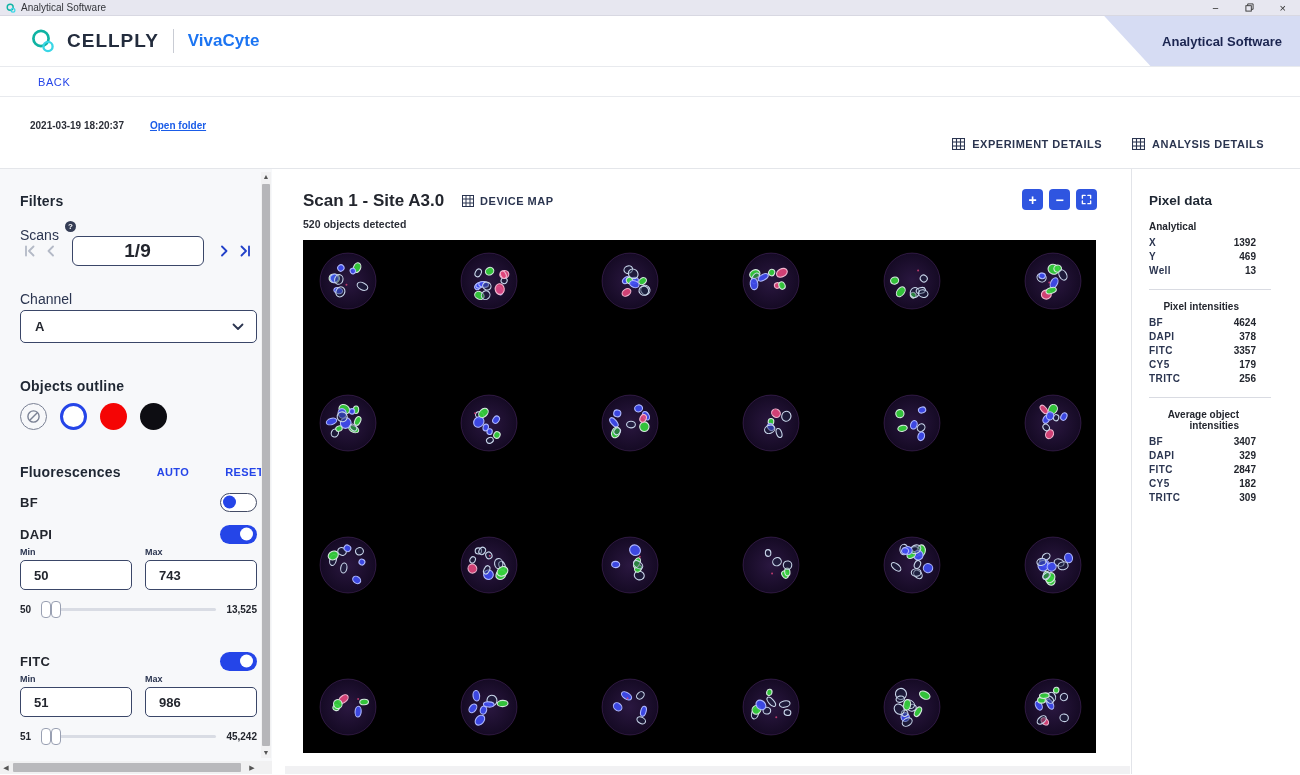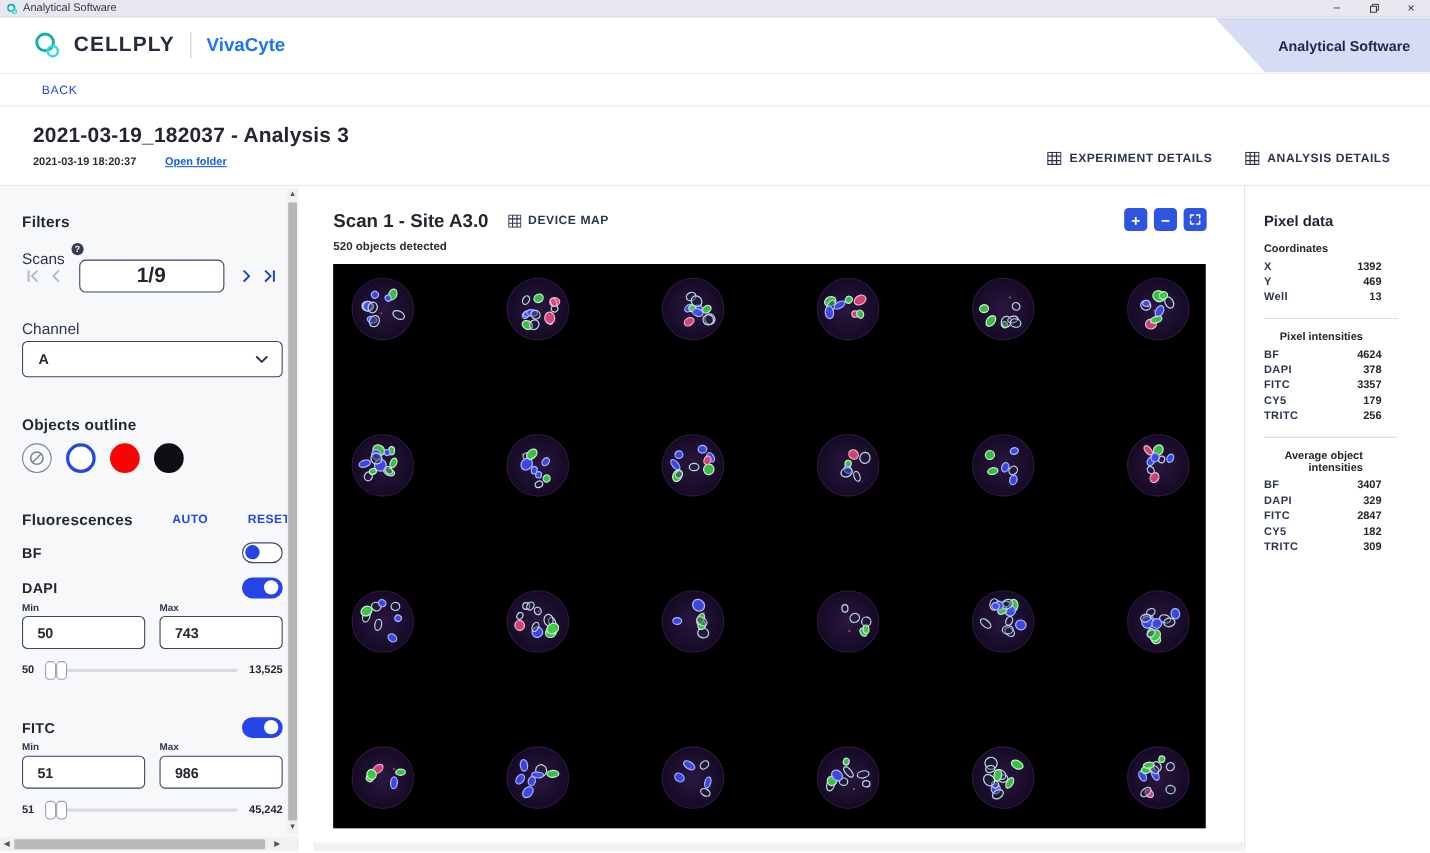--- a/index.html
+++ b/index.html
@@ -172,21 +172,20 @@
     <span>Analytical Software</span>
   </div>
 </div>
 
 <div class="backbar">
   <span class="back-link">BACK</span>
 </div>
 
 <div class="title-section">
   <div>
-    <div class="page-title">2021-03-19_182037 - Analysis 3</div>
     <div class="page-meta">
       <span>2021-03-19 18:20:37</span>
       <span class="open-folder">Open folder</span>
     </div>
   </div>
   <div class="detail-buttons">
     <button class="detail-btn">
       <span>
         <svg width="13" height="12" viewBox="0 0 13 12">
             <rect x="0.5" y="0.5" width="12" height="11" fill="none" stroke="#2b3550" stroke-width="1.1"></rect>
@@ -681,21 +680,21 @@
           </g>
         </svg>
     </div>
     <div class="main-hscroll"></div>
   </div>
 
   <aside class="rightpanel">
     <div class="pd-heading">Pixel data</div>
     <div id="pixel-data-sections">
         <div class="pd-section">
-          <div class="pd-sec-title">Coordinates</div>
+          <div class="pd-sec-title">Analytical</div>
           <div class="pd-row">
             <span class="k">X</span>
             <span class="v">1392</span>
           </div>
           <div class="pd-row">
             <span class="k">Y</span>
             <span class="v">469</span>
           </div>
           <div class="pd-row">
             <span class="k">Well</span>

